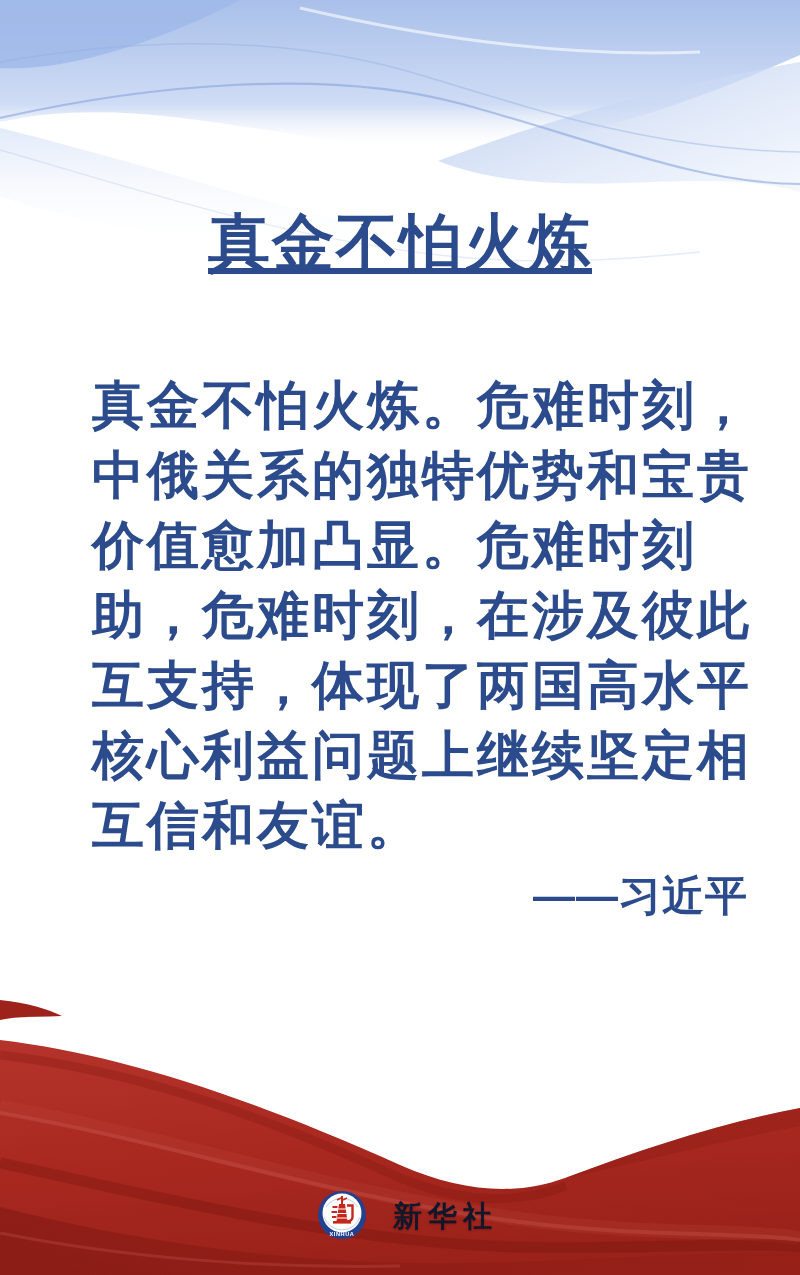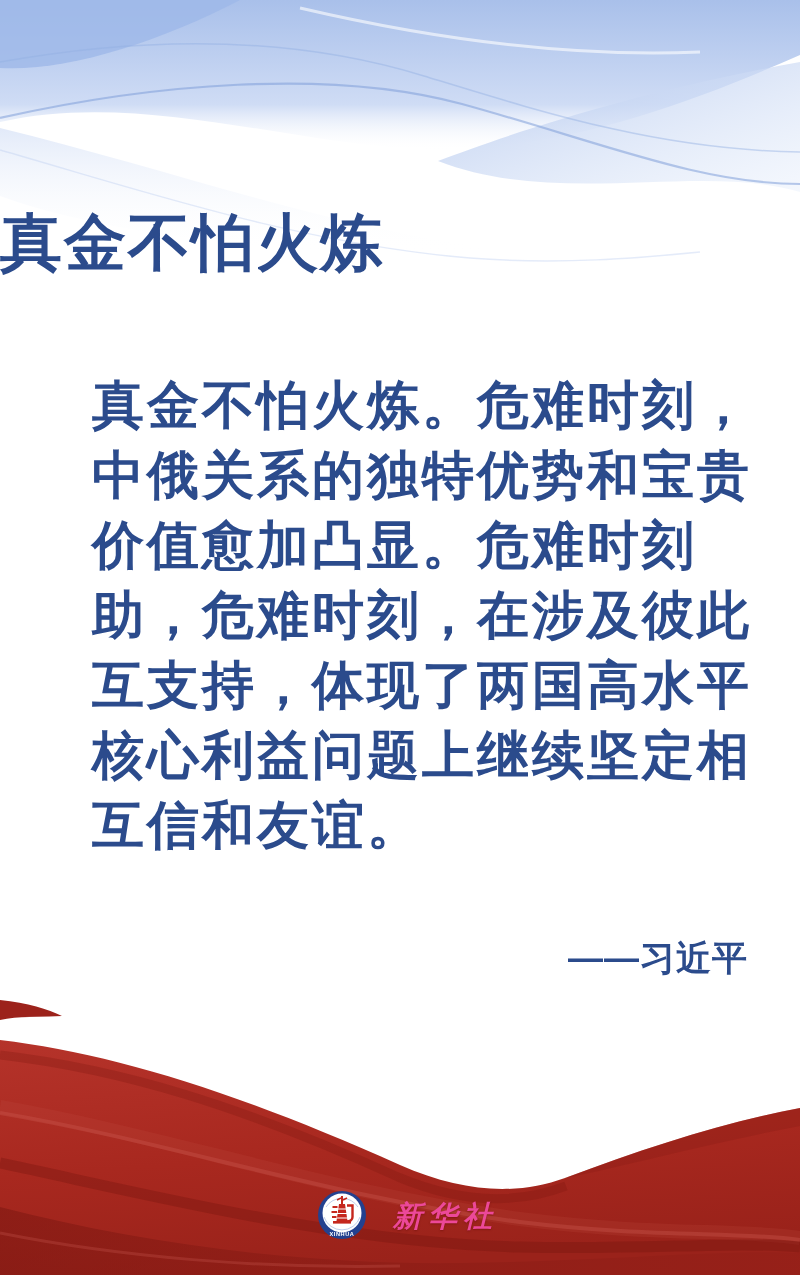--- a/index.html
+++ b/index.html
@@ -5,46 +5,46 @@
   html,body{margin:0;padding:0;background:#ffffff;}
   #poster{
     position:relative;width:800px;height:1275px;overflow:hidden;background:#ffffff;
     font-family:"Liberation Sans", sans-serif;
   }
   .abs{position:absolute;}
   
   #top-wave{left:0;top:0;width:800px;height:310px;pointer-events:none;}
   
   #title{
-    left:0;top:203px;width:800px;
-    font-size:62px;font-weight:900;letter-spacing:2px;color:#2b4b8c;line-height:80px;
+    left:0;top:203px;width:800px;text-align:center;
+    font-size:62px;font-weight:900;letter-spacing:2px;color:#2b4b8c;line-height:80px;text-decoration:underline;
   }
   
   #quote{
     left:92px;top:375px;width:680px;
     font-size:52px;font-weight:700;color:#2b4b8c;line-height:70px;letter-spacing:3px;
   }
   .qline{white-space:nowrap;font-family:Liberation Mono, monospace;}
   
   #attribution{
-    right:52px;top:928px;width:700px;text-align:right;
-    font-size:35px;font-weight:800;color:#2b4b8c;letter-spacing:1px;line-height:60px;
+    right:52px;top:866px;width:700px;text-align:right;
+    font-size:42px;font-weight:800;color:#2b4b8c;letter-spacing:1px;line-height:60px;
   }
   
   #source{
     right:52px;top:995px;width:700px;text-align:right;
     font-size:35px;font-weight:700;color:#2b4b8c;line-height:39px;letter-spacing:1px;
   }
   
   #red-ribbon{left:0;bottom:0;width:800px;height:280px;pointer-events:none;}
   
   #emblem{left:317px;top:1190px;width:50px;height:50px;}
   #agency-name{
     left:393px;top:1196px;height:40px;
-    font-size:29px;font-weight:700;font-style:italic;letter-spacing:6px;color:#ec4899;
+    font-size:29px;font-weight:700;letter-spacing:6px;color:#0f172a;
     font-family:"DejaVu Serif", serif;line-height:40px;text-shadow:0 1px 2px rgba(80,0,0,.35);
   }
 </style>
 </head>
 <body>
 
 <div id="poster">
 
   <svg id="top-wave" class="abs" viewBox="0 0 800 310" xmlns="http://www.w3.org/2000/svg" aria-hidden="true">
     <defs>

